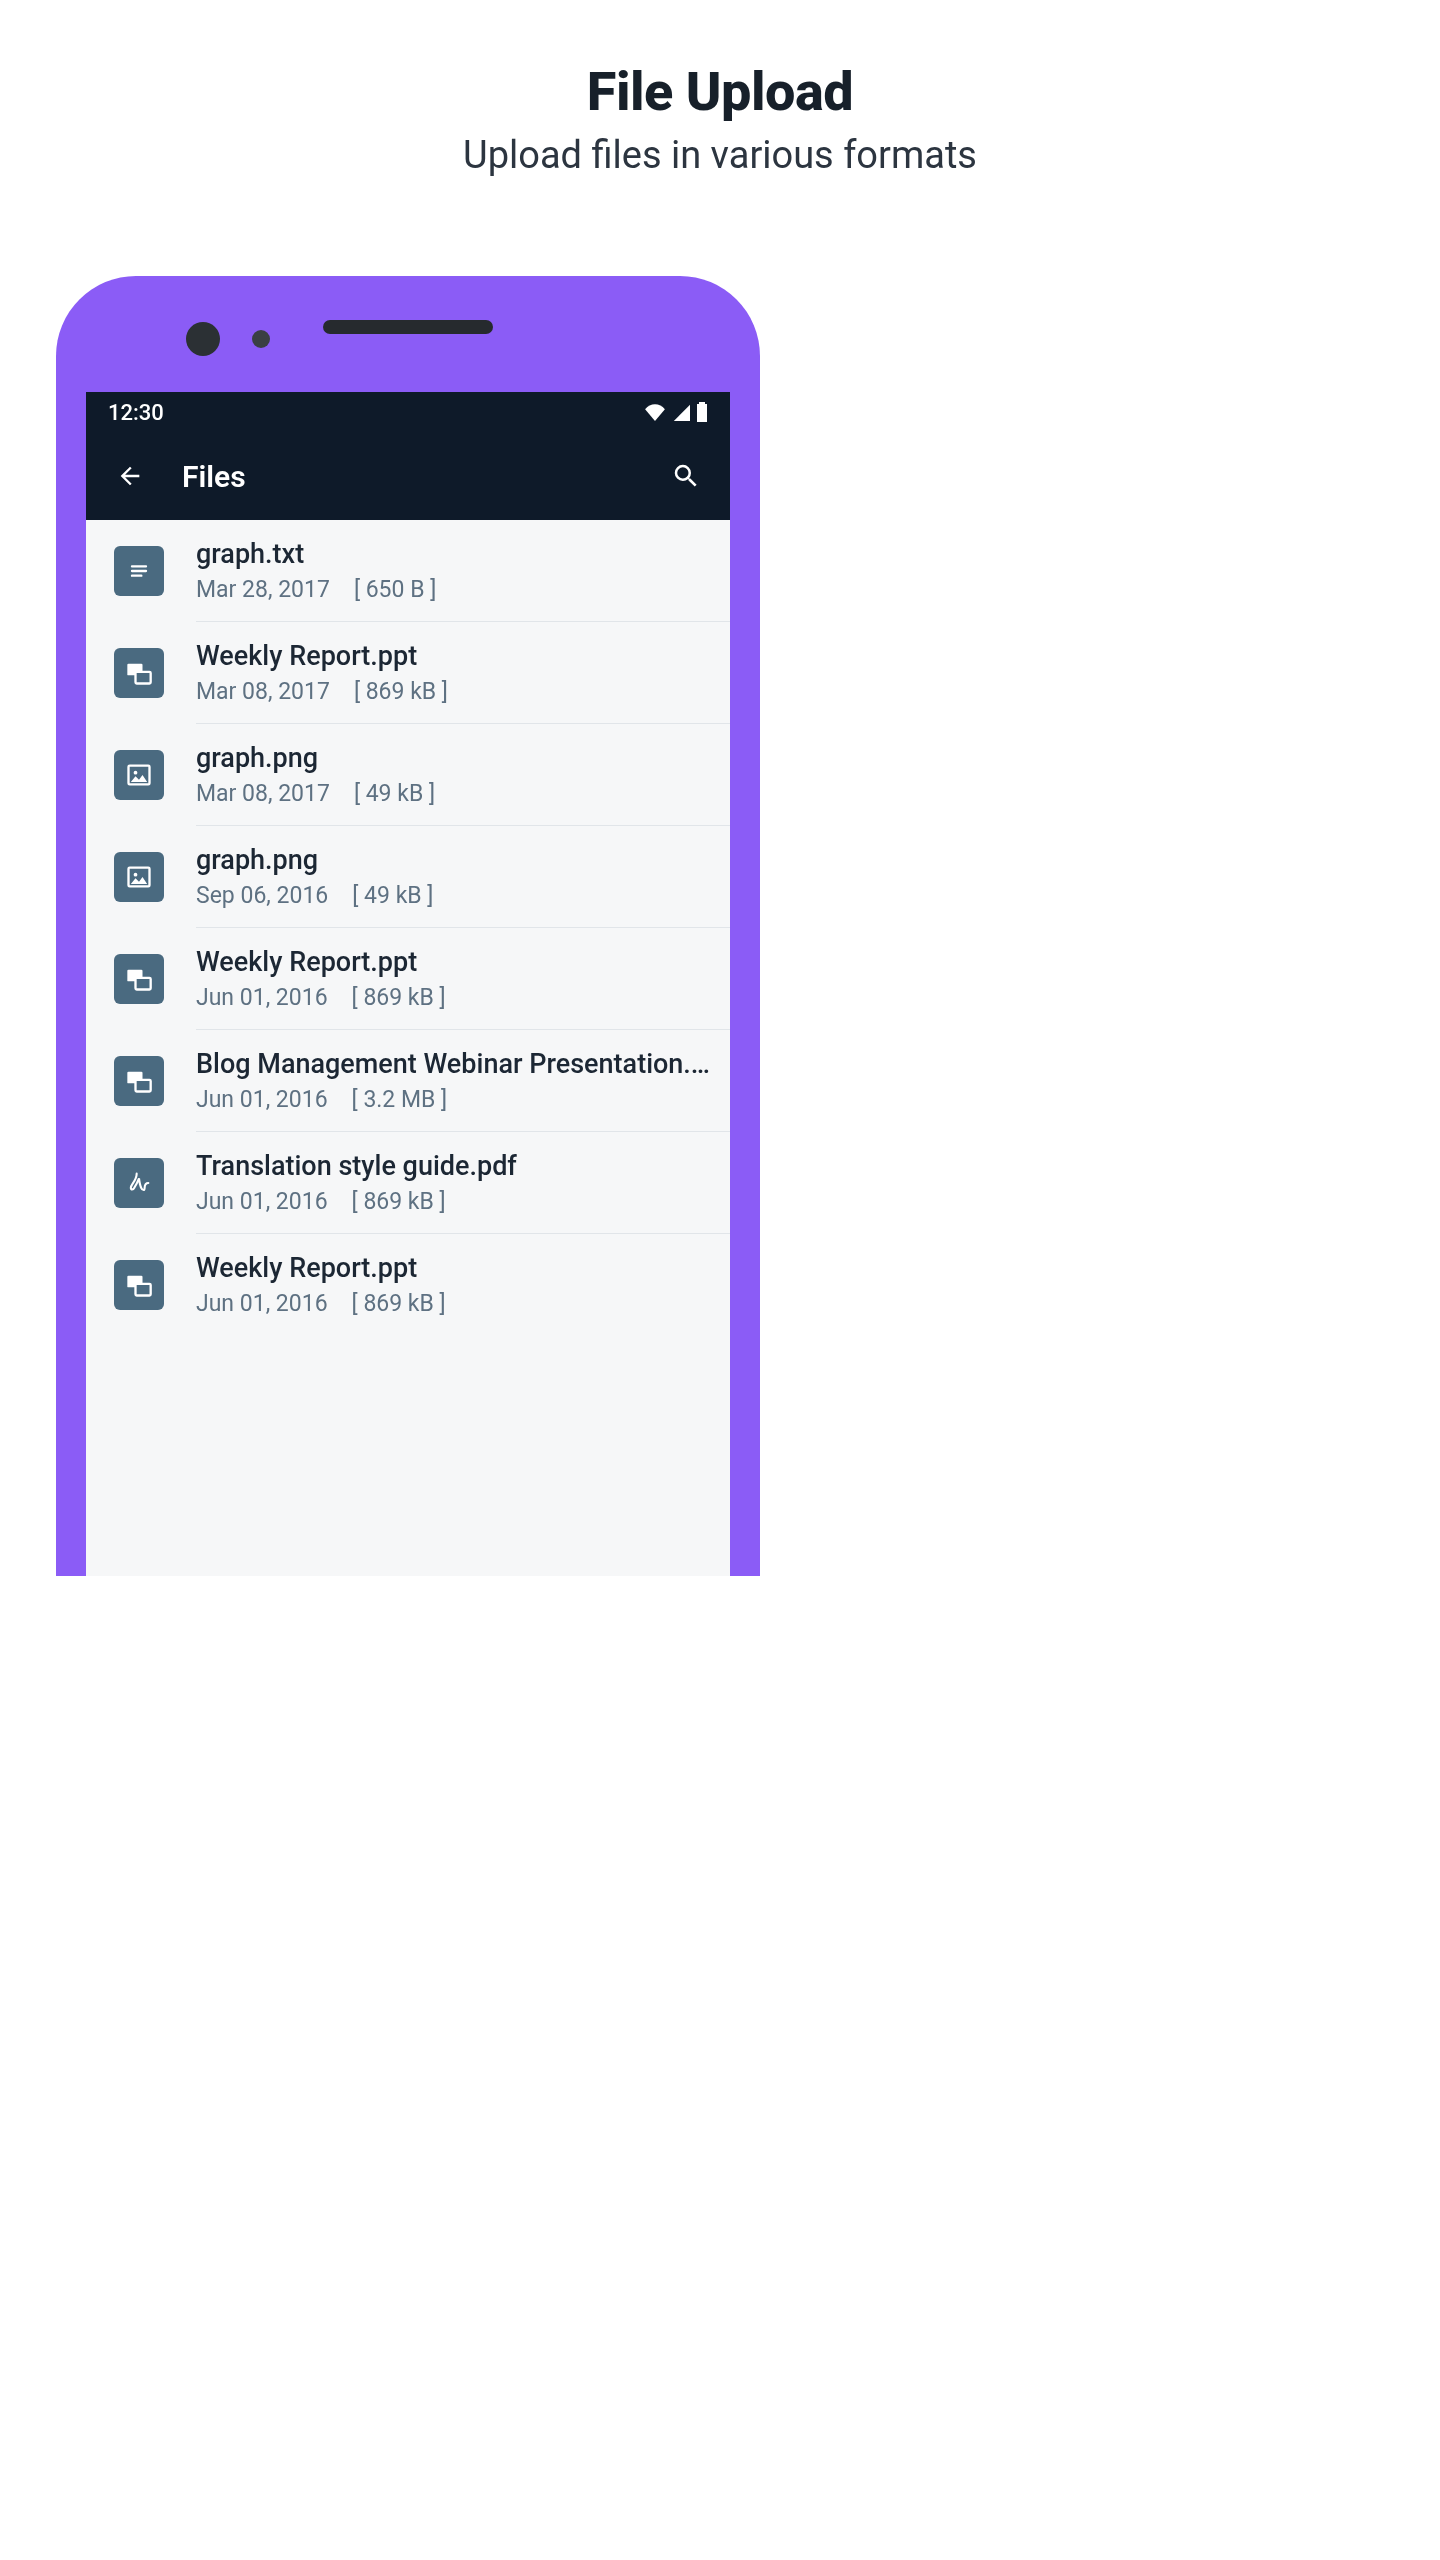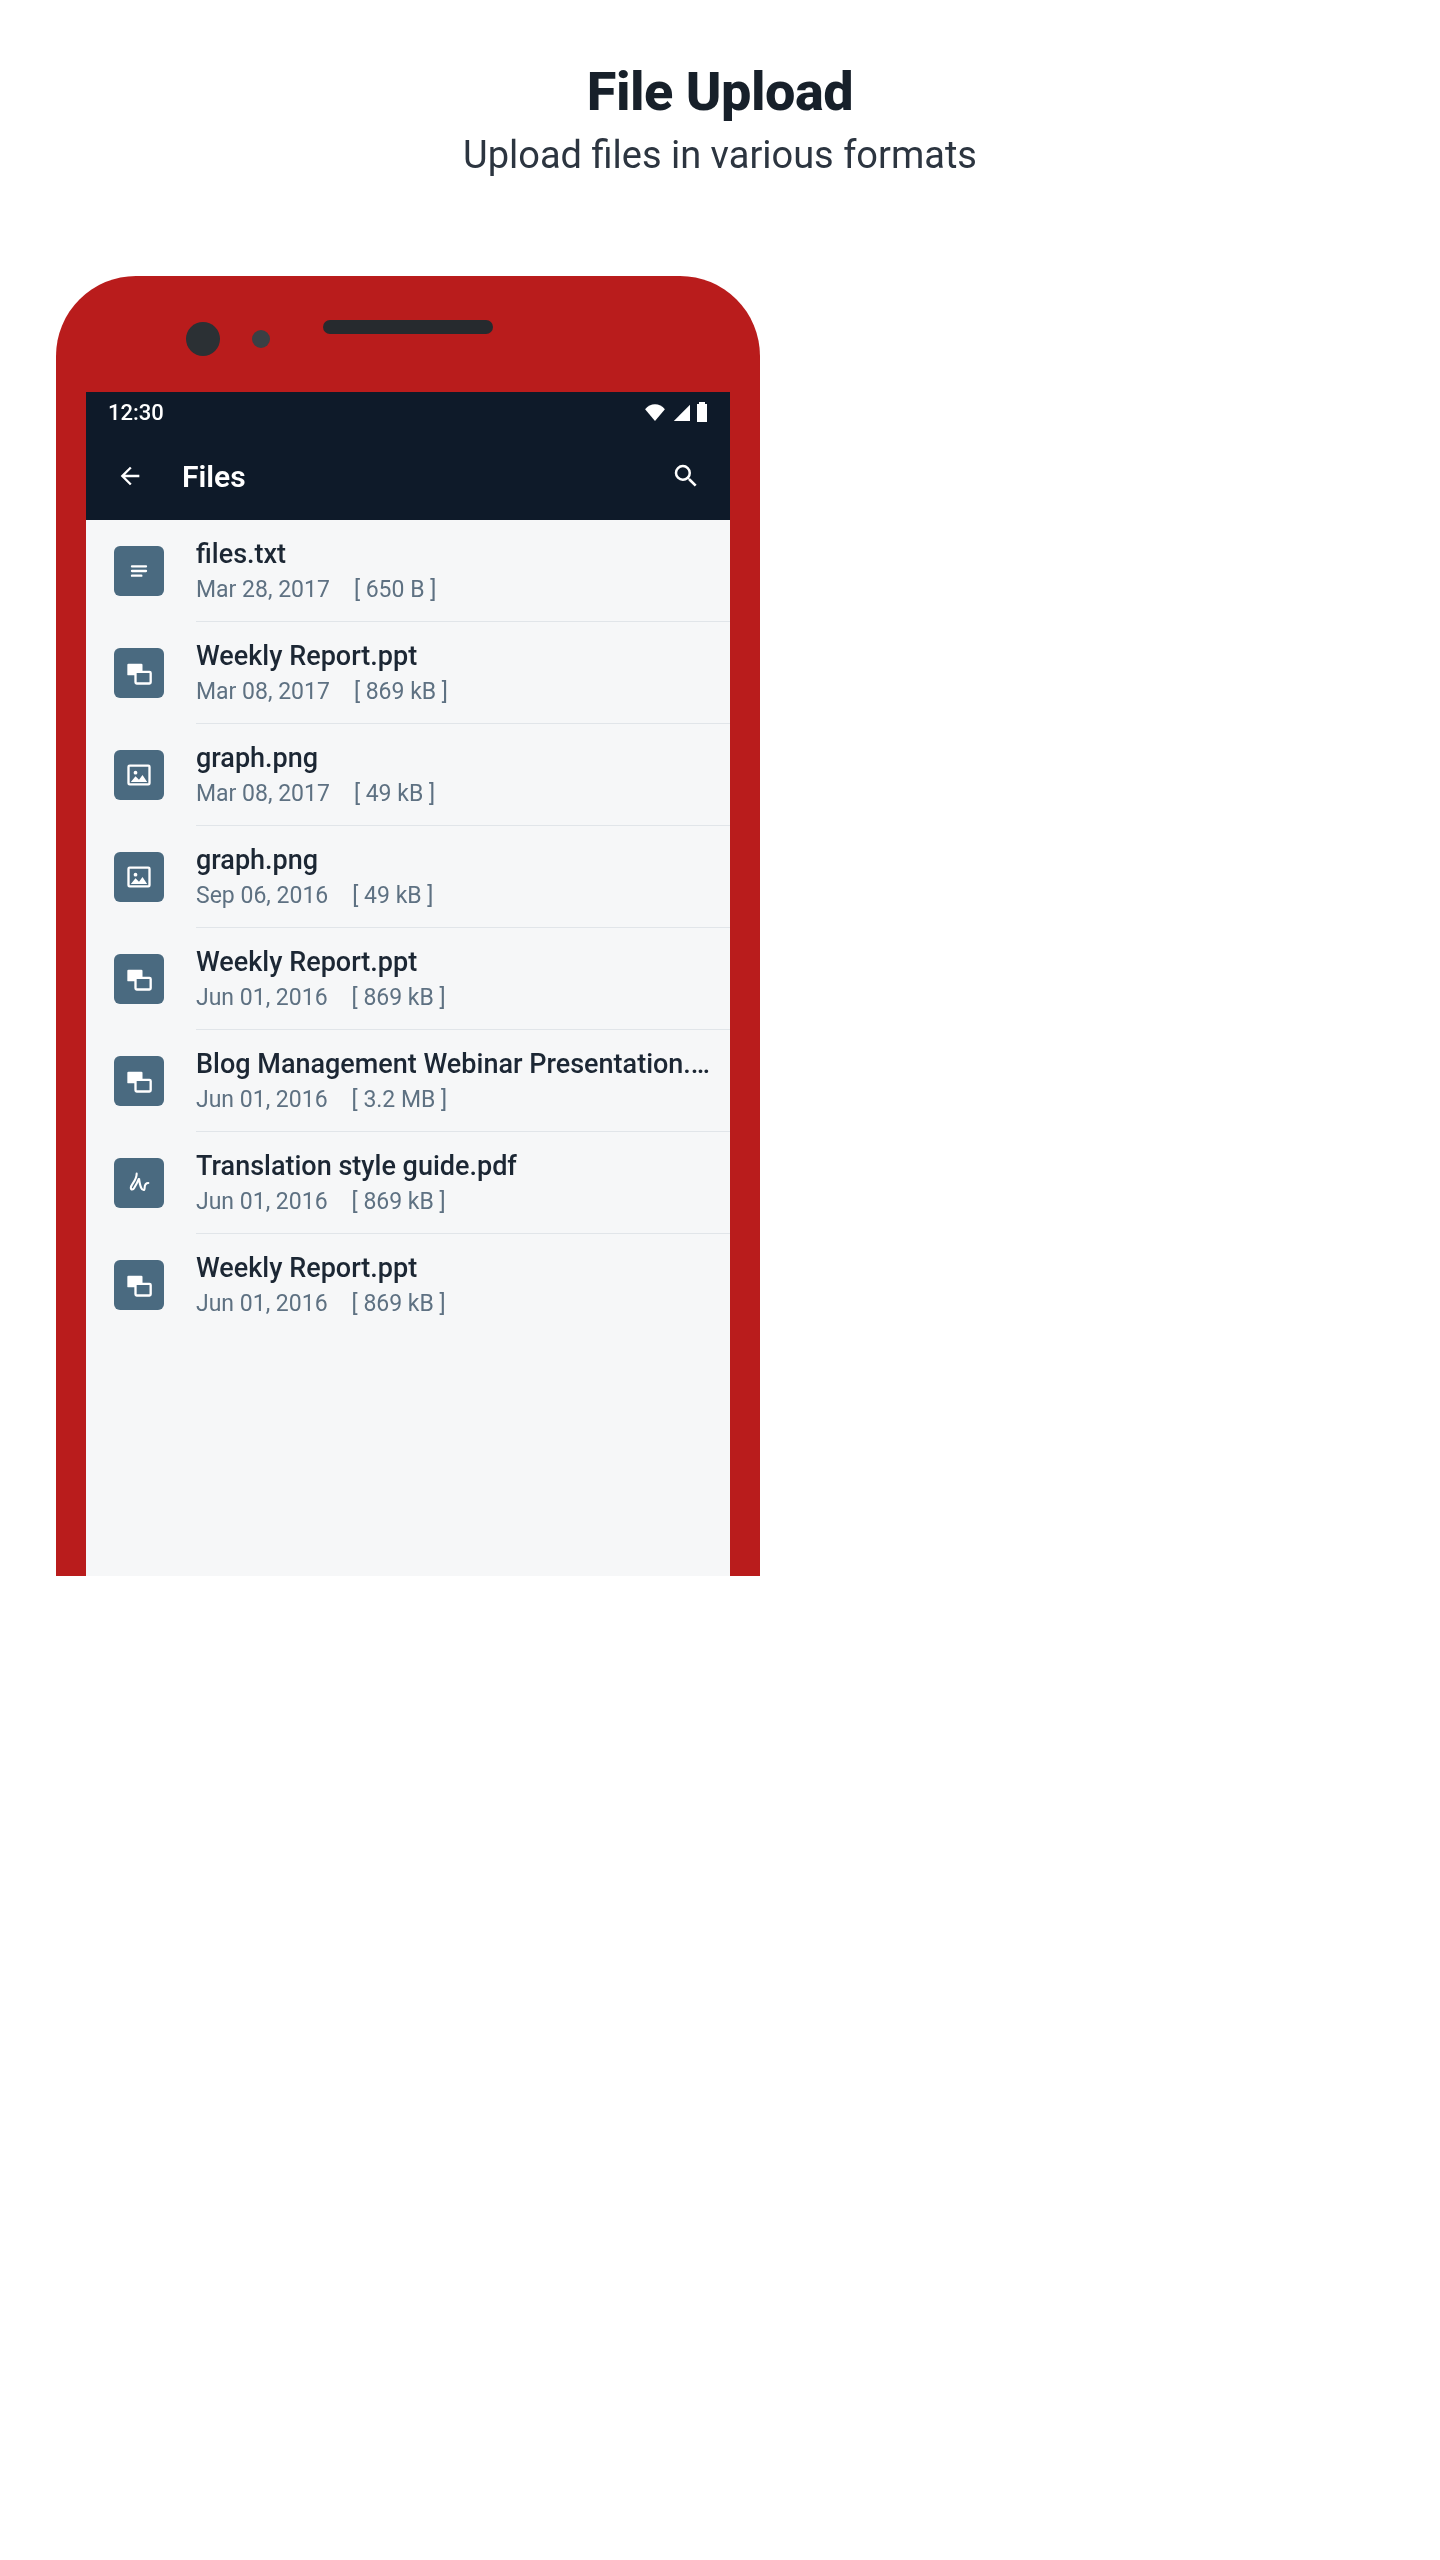--- a/index.html
+++ b/index.html
@@ -39,21 +39,21 @@
     color: #2c3540;
   }
 
   
   .phone {
     position: absolute;
     left: 56px;
     top: 276px;
     width: 704px;
     height: 1300px;
-    background: #b91c1c;
+    background: #8b5cf6;
     border-radius: 80px 80px 0 0;
     z-index: 3;
     overflow: hidden;
   }
   .phone .notch-bar {
     position: absolute;
     top: 44px; left: 50%; transform: translateX(-50%);
     width: 170px; height: 14px; border-radius: 10px;
     background: #262a2e;
   }
@@ -194,21 +194,21 @@
 
     <div class="file-list" id="file-list">
         <div class="file-row">
           <div class="file-icon">
             <svg width="28" height="28" viewBox="0 0 24 24">
               <rect x="3" y="3" width="18" height="18" rx="1" fill="#4a6a80"></rect>
               <path stroke="#fff" stroke-width="2" stroke-linecap="round" d="M6 8h12M6 12h12M6 16h8"></path>
             </svg>
           </div>
           <div class="file-body">
-            <div class="file-name">files.txt</div>
+            <div class="file-name">graph.txt</div>
             <div class="file-meta">
               <span>Mar 28, 2017</span>
               <span>[ 650 B ]</span>
             </div>
           </div>
         </div>
         <div class="file-sep"></div>
         <div class="file-row">
           <div class="file-icon">
             <svg width="28" height="28" viewBox="0 0 24 24">

